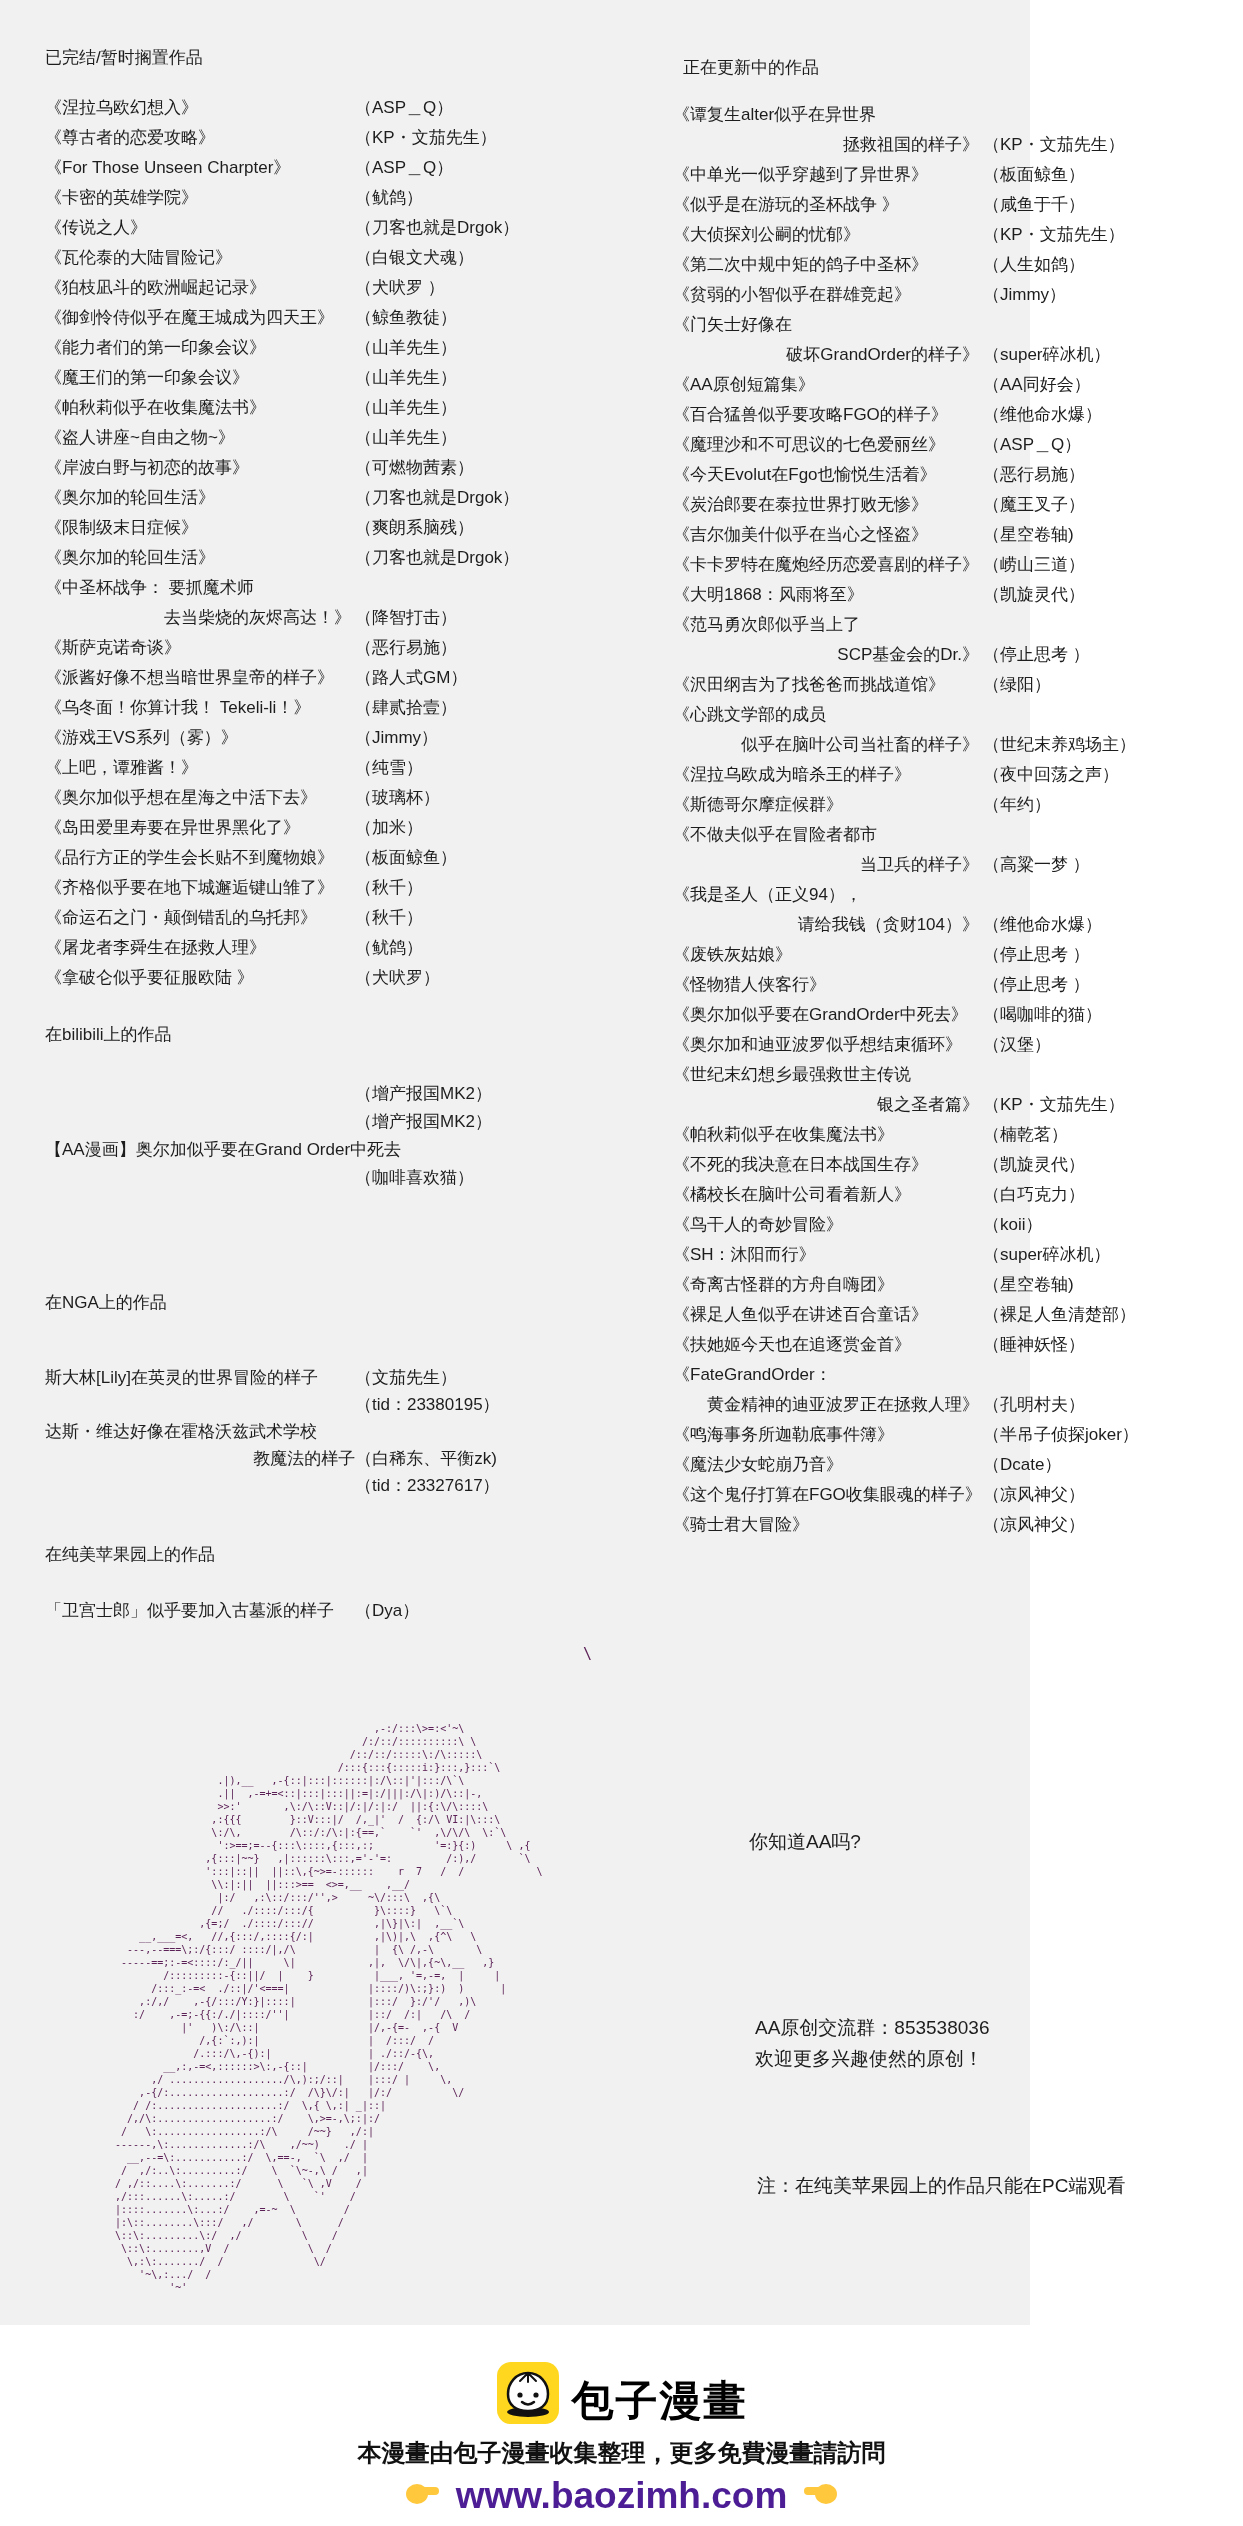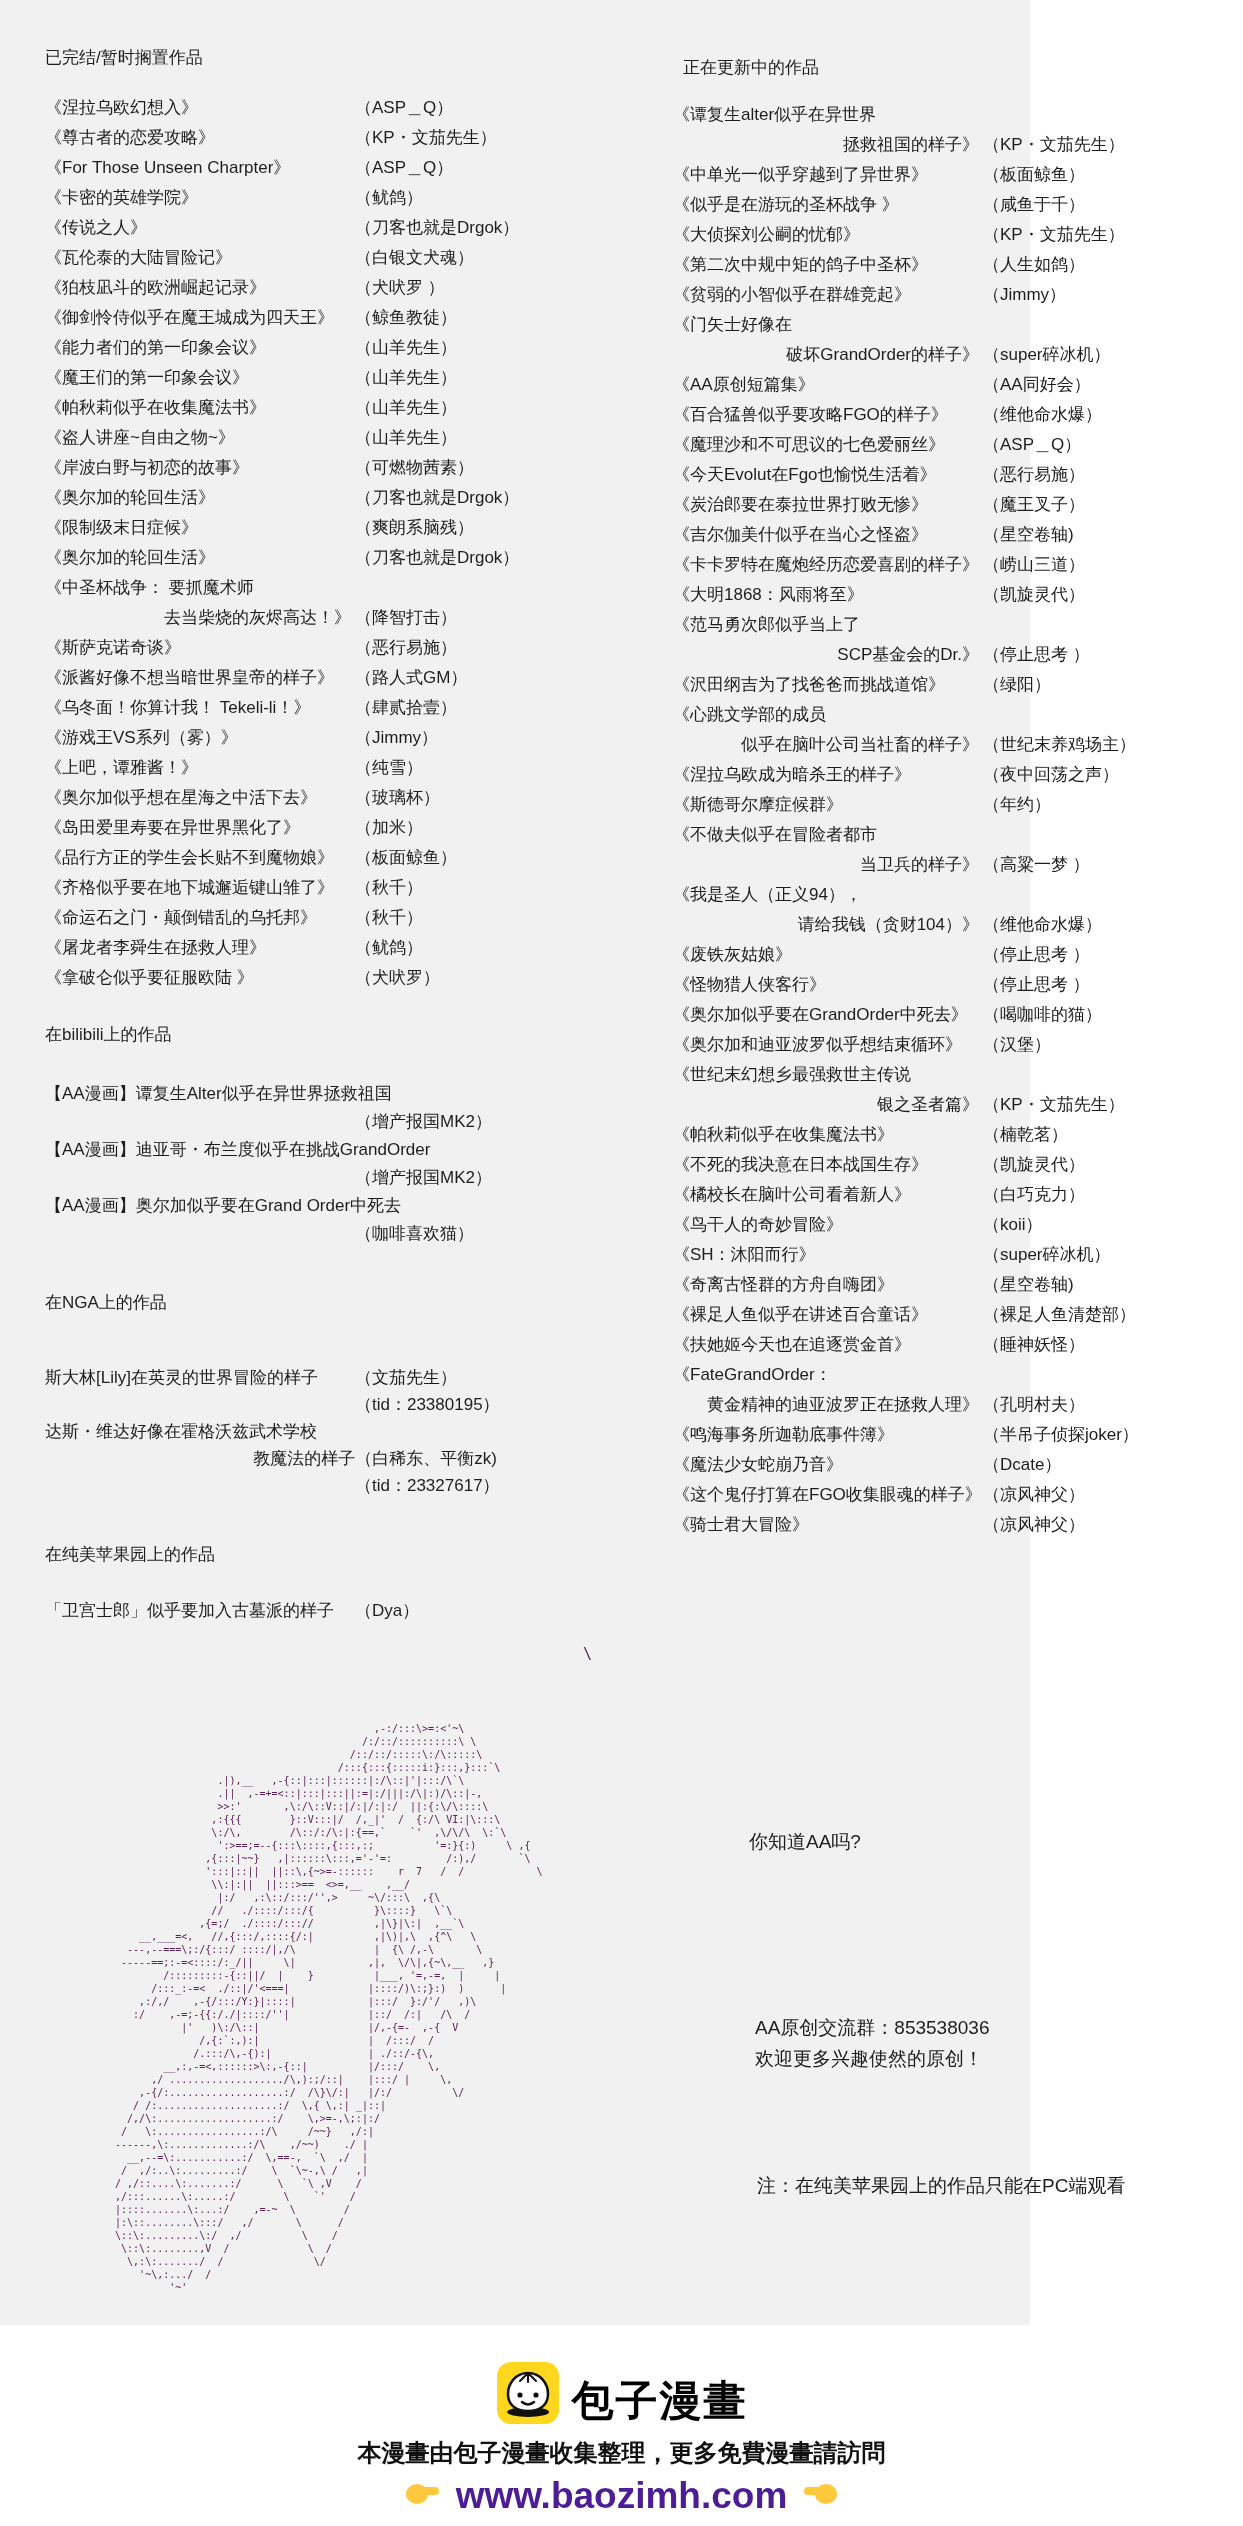--- a/index.html
+++ b/index.html
@@ -157,27 +157,21 @@
       </div>
       <div class="row">
         <span class="t">《拿破仑似乎要征服欧陆 》</span>
         <span class="a">（犬吠罗）</span>
       </div>
     </div>
 
   <div class="heading" style="left:45px;top:1023px">在bilibili上的作品</div>
   <div class="rows rh28" style="left:45px;top:1080px;width:580px">
       <div class="row">
-        <span class="t">【AA漫画】谭复生Alter似乎在异世界拯救祖国</span>
-      </div>
-      <div class="row">
         <span class="a">（增产报国MK2）</span>
-      </div>
-      <div class="row">
-        <span class="t">【AA漫画】迪亚哥・布兰度似乎在挑战GrandOrder</span>
       </div>
       <div class="row">
         <span class="a">（增产报国MK2）</span>
       </div>
       <div class="row">
         <span class="t">【AA漫画】奥尔加似乎要在Grand Order中死去</span>
       </div>
       <div class="row">
         <span class="a">（咖啡喜欢猫）</span>
       </div>

